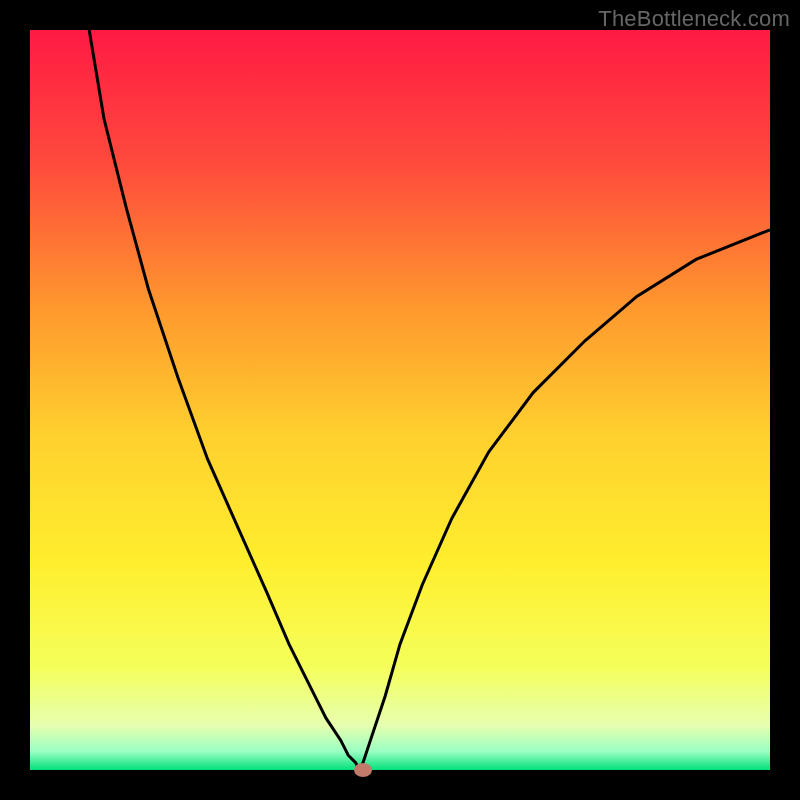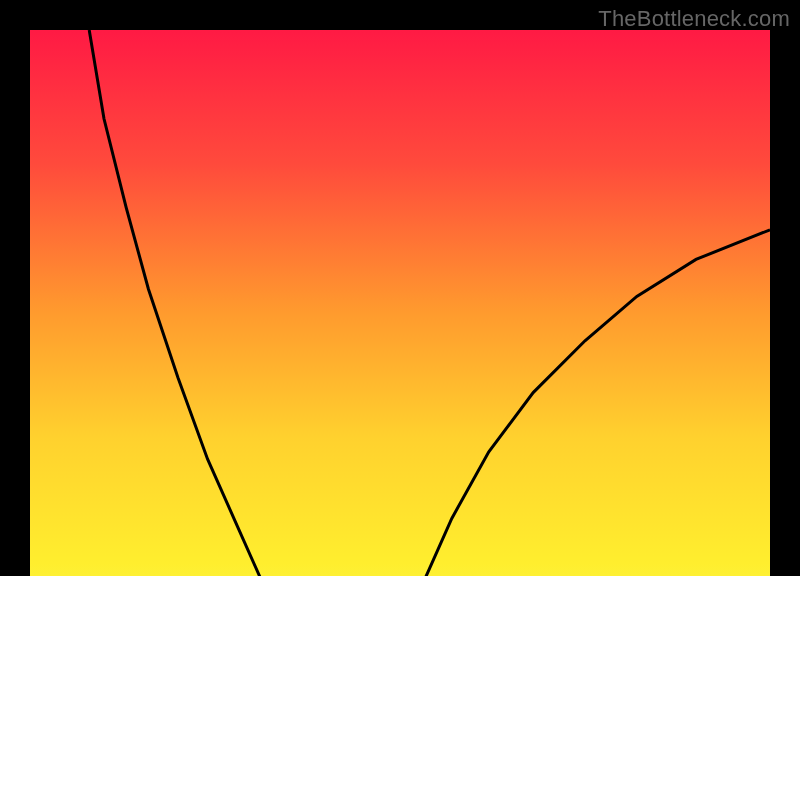--- a/index.html
+++ b/index.html
@@ -1,16 +1,16 @@
 <!DOCTYPE html>
 <html><head>
 <meta charset="utf-8">
 <style>
 body{margin:0;padding:0;background:#fff}
-.container{width:800px;height:576px;position:relative}
+.container{width:800px;height:800px;position:relative}
 .watermark{position:absolute;top:6px;right:10px;font-family:Arial,Helvetica,sans-serif;font-size:22px;color:#666;z-index:10;letter-spacing:0.2px}
 svg{display:block}
 </style>
 </head>
 <body>
 
 <div class="container">
   <div class="watermark">TheBottleneck.com</div>
   <svg id="chart-svg" width="800" height="800" viewBox="0 0 800 800">
     <defs>

